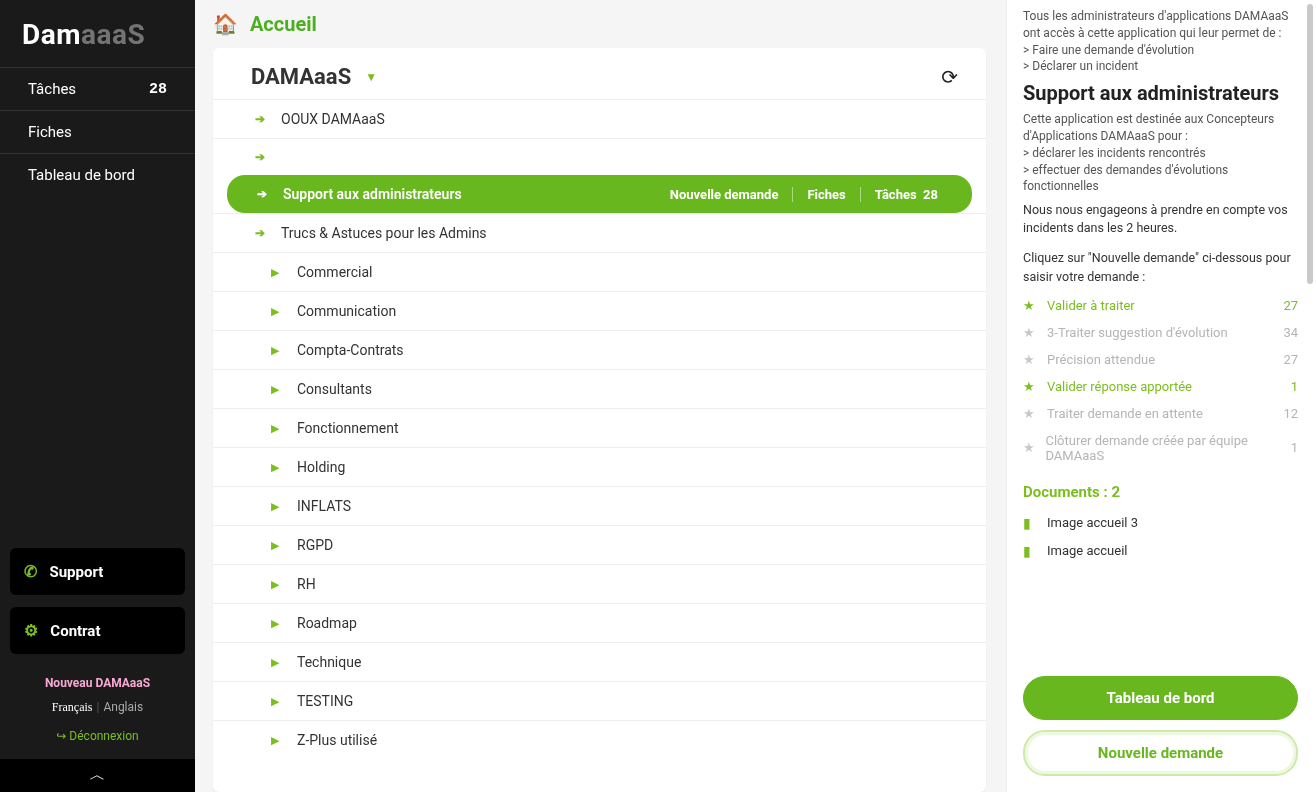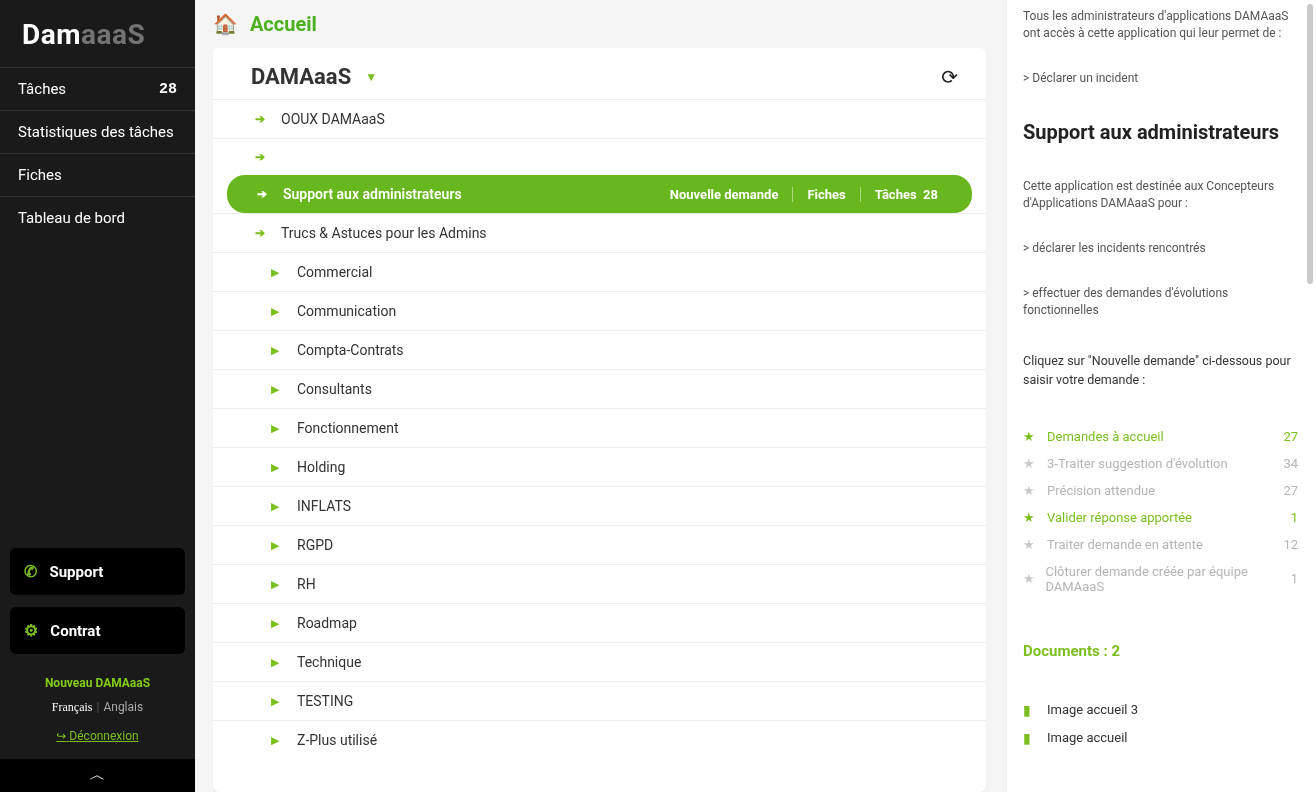--- a/index.html
+++ b/index.html
@@ -22,21 +22,21 @@
   }
   .logo {
     padding: 18px 22px 16px;
     font-size: 28px;
     font-weight: 700;
     color: #fff;
     letter-spacing: .5px;
   }
   .logo .green { color: #737373; }
   .nav-item {
-    padding: 12px 18px;
+    padding: 12px 28px;
     font-size: 15px;
     color: #fff;
     cursor: pointer;
     border-top: 1px solid #333;
     display:flex;
     justify-content: space-between;
     align-items:center;
   }
   .nav-item:last-child{border-bottom:1px solid #333;}
   .nav-item .count {
@@ -52,40 +52,39 @@
     display:flex;
     align-items:center;
     gap:12px;
     font-size:15px;
     font-weight:700;
     cursor:pointer;
   }
   .side-btn .ico{color:#7bbf1e;font-size:16px;}
   .brand-small{
     text-align:center;
-    color:#84cc16;
+    color:#f9a8d4;
     font-size:12px;
     font-weight:700;
     margin:16px 0 10px;
   }
   .lang{
     text-align:center;
     font-size:12px;
     color:#aaa;
     margin-bottom:14px;
   }
   .lang .active{color:#fff;font-family:Liberation Serif, serif;}
   .lang .sep{margin:0 4px;color:#555;}
   .logout{
     text-align:center;
     color:#7bbf1e;
     font-size:12px;
     margin-bottom:16px;
     cursor:pointer;
-    text-decoration:underline;
   }
   .collapse{
     background:#000;
     text-align:center;
     padding:6px 0;
     cursor:pointer;
     color:#fff;
     font-size:16px;
   }
 
@@ -191,21 +190,20 @@
     background:#fff;
     height:100%;
     overflow:auto;
     padding:8px 18px 16px 16px;
     font-size:12.5px;
     color:#333;
     border-left:1px solid #eee;
     display:flex;
     flex-direction:column;
     position:relative;
-    gap:28px;
   }
   .right .small{font-size:12px;color:#555;line-height:1.4;}
   .right h2{
     font-size:20px;
     font-weight:700;
     margin:6px 0 6px;
     color:#222;
   }
   .right p{margin:6px 0;font-size:12.5px;line-height:1.45;}
   .section-title{
@@ -275,23 +273,20 @@
 
 <div class="sidebar">
   <div class="logo">
     <span>Dam</span><span class="green">aaaS</span>
   </div>
   <div class="nav-item">
     <span>Tâches</span>
     <span class="count">28</span>
   </div>
   <div class="nav-item">
-    <span>Statistiques des tâches</span>
-  </div>
-  <div class="nav-item">
     <span>Fiches</span>
   </div>
   <div class="nav-item">
     <span>Tableau de bord</span>
   </div>
 
   <div class="sidebar-spacer"></div>
 
   <div class="side-btn">
     <span class="ico">✆</span>
@@ -404,31 +399,33 @@
             <span class="caret-ico">▶</span>
             <span>Z-Plus utilisé</span>
           </div>
         </div>
     </div>
   </div>
 
   <div class="right">
     <div class="vscroll"></div>
     <div class="small">Tous les administrateurs d'applications DAMAaaS ont accès à cette application qui leur permet de :</div>
+    <div class="small">&gt; Faire une demande d'évolution</div>
     <div class="small">&gt; Déclarer un incident</div>
     <h2>Support aux administrateurs</h2>
     <div class="small">Cette application est destinée aux Concepteurs d'Applications DAMAaaS pour :</div>
     <div class="small">&gt; déclarer les incidents rencontrés</div>
     <div class="small">&gt; effectuer des demandes d'évolutions fonctionnelles</div>
+    <p>Nous nous engageons à prendre en compte vos incidents dans les 2 heures.</p>
     <p>Cliquez sur "Nouvelle demande" ci-dessous pour saisir votre demande :</p>
 
     <div id="tasks">
         <div class="task-row active">
           <span class="star">★</span>
-          <span>Demandes à accueil</span>
+          <span>Valider à traiter</span>
           <span class="cnt">27</span>
         </div>
         <div class="task-row dim">
           <span class="star">★</span>
           <span>3-Traiter suggestion d'évolution</span>
           <span class="cnt">34</span>
         </div>
         <div class="task-row dim">
           <span class="star">★</span>
           <span>Précision attendue</span>

